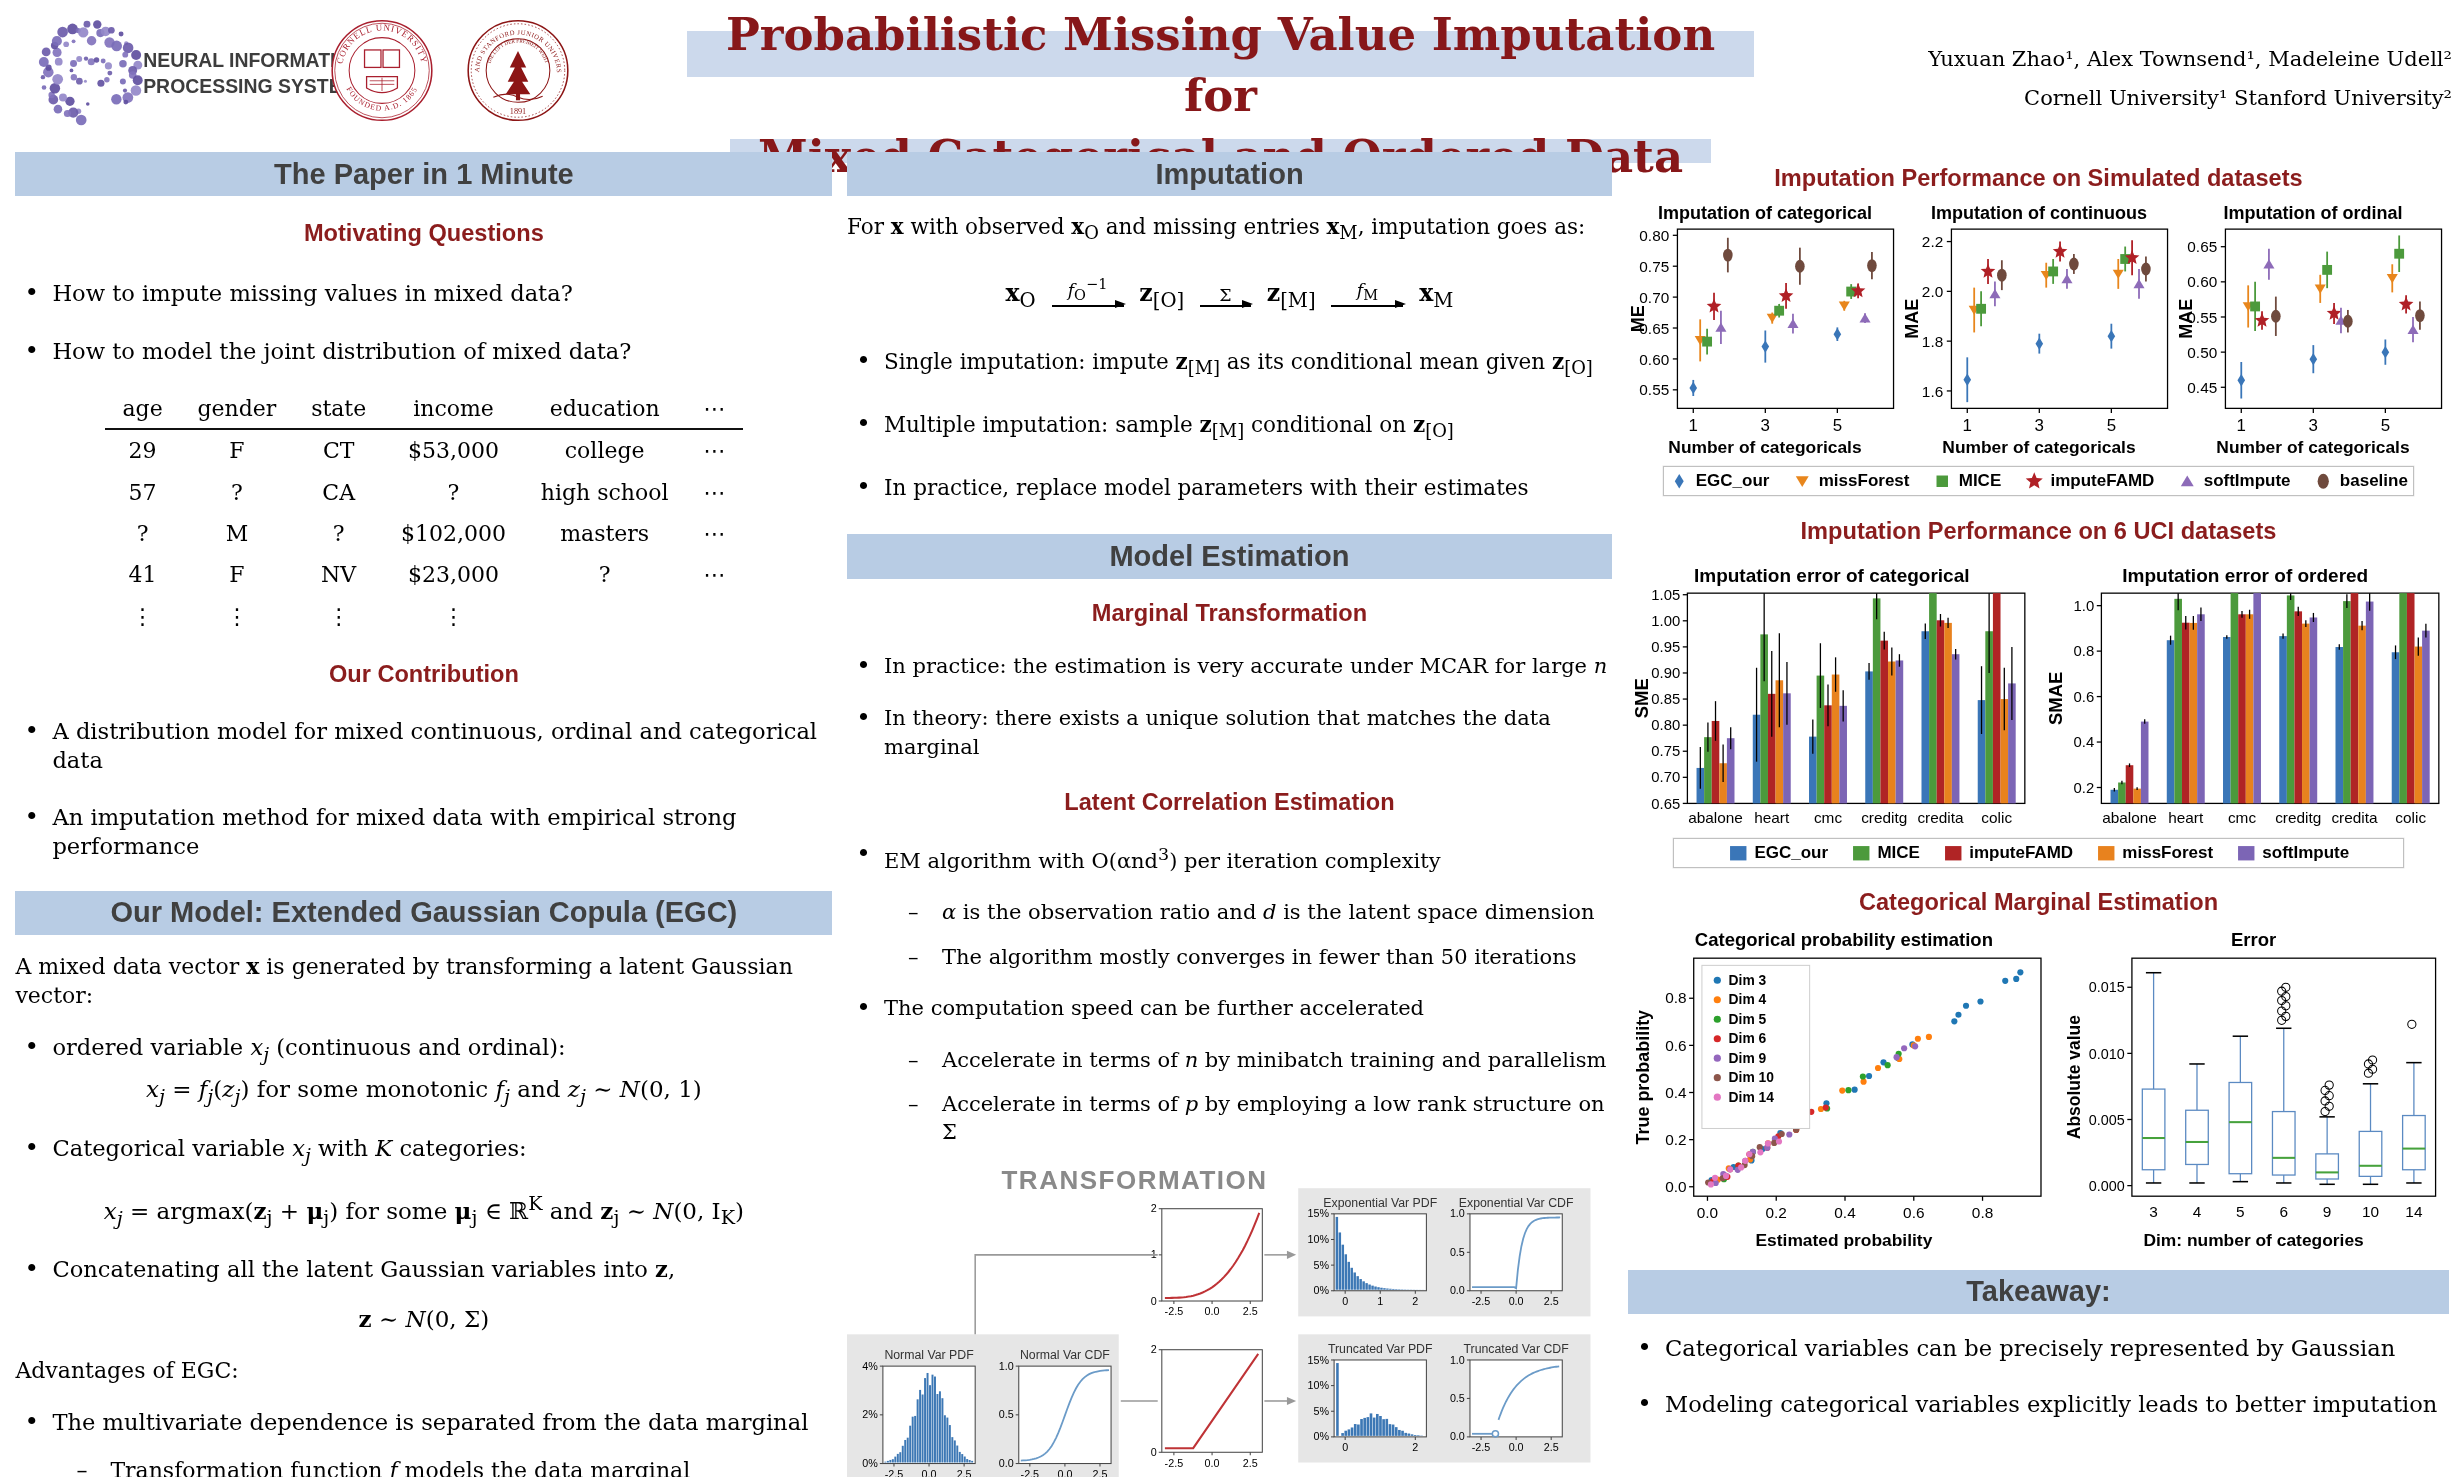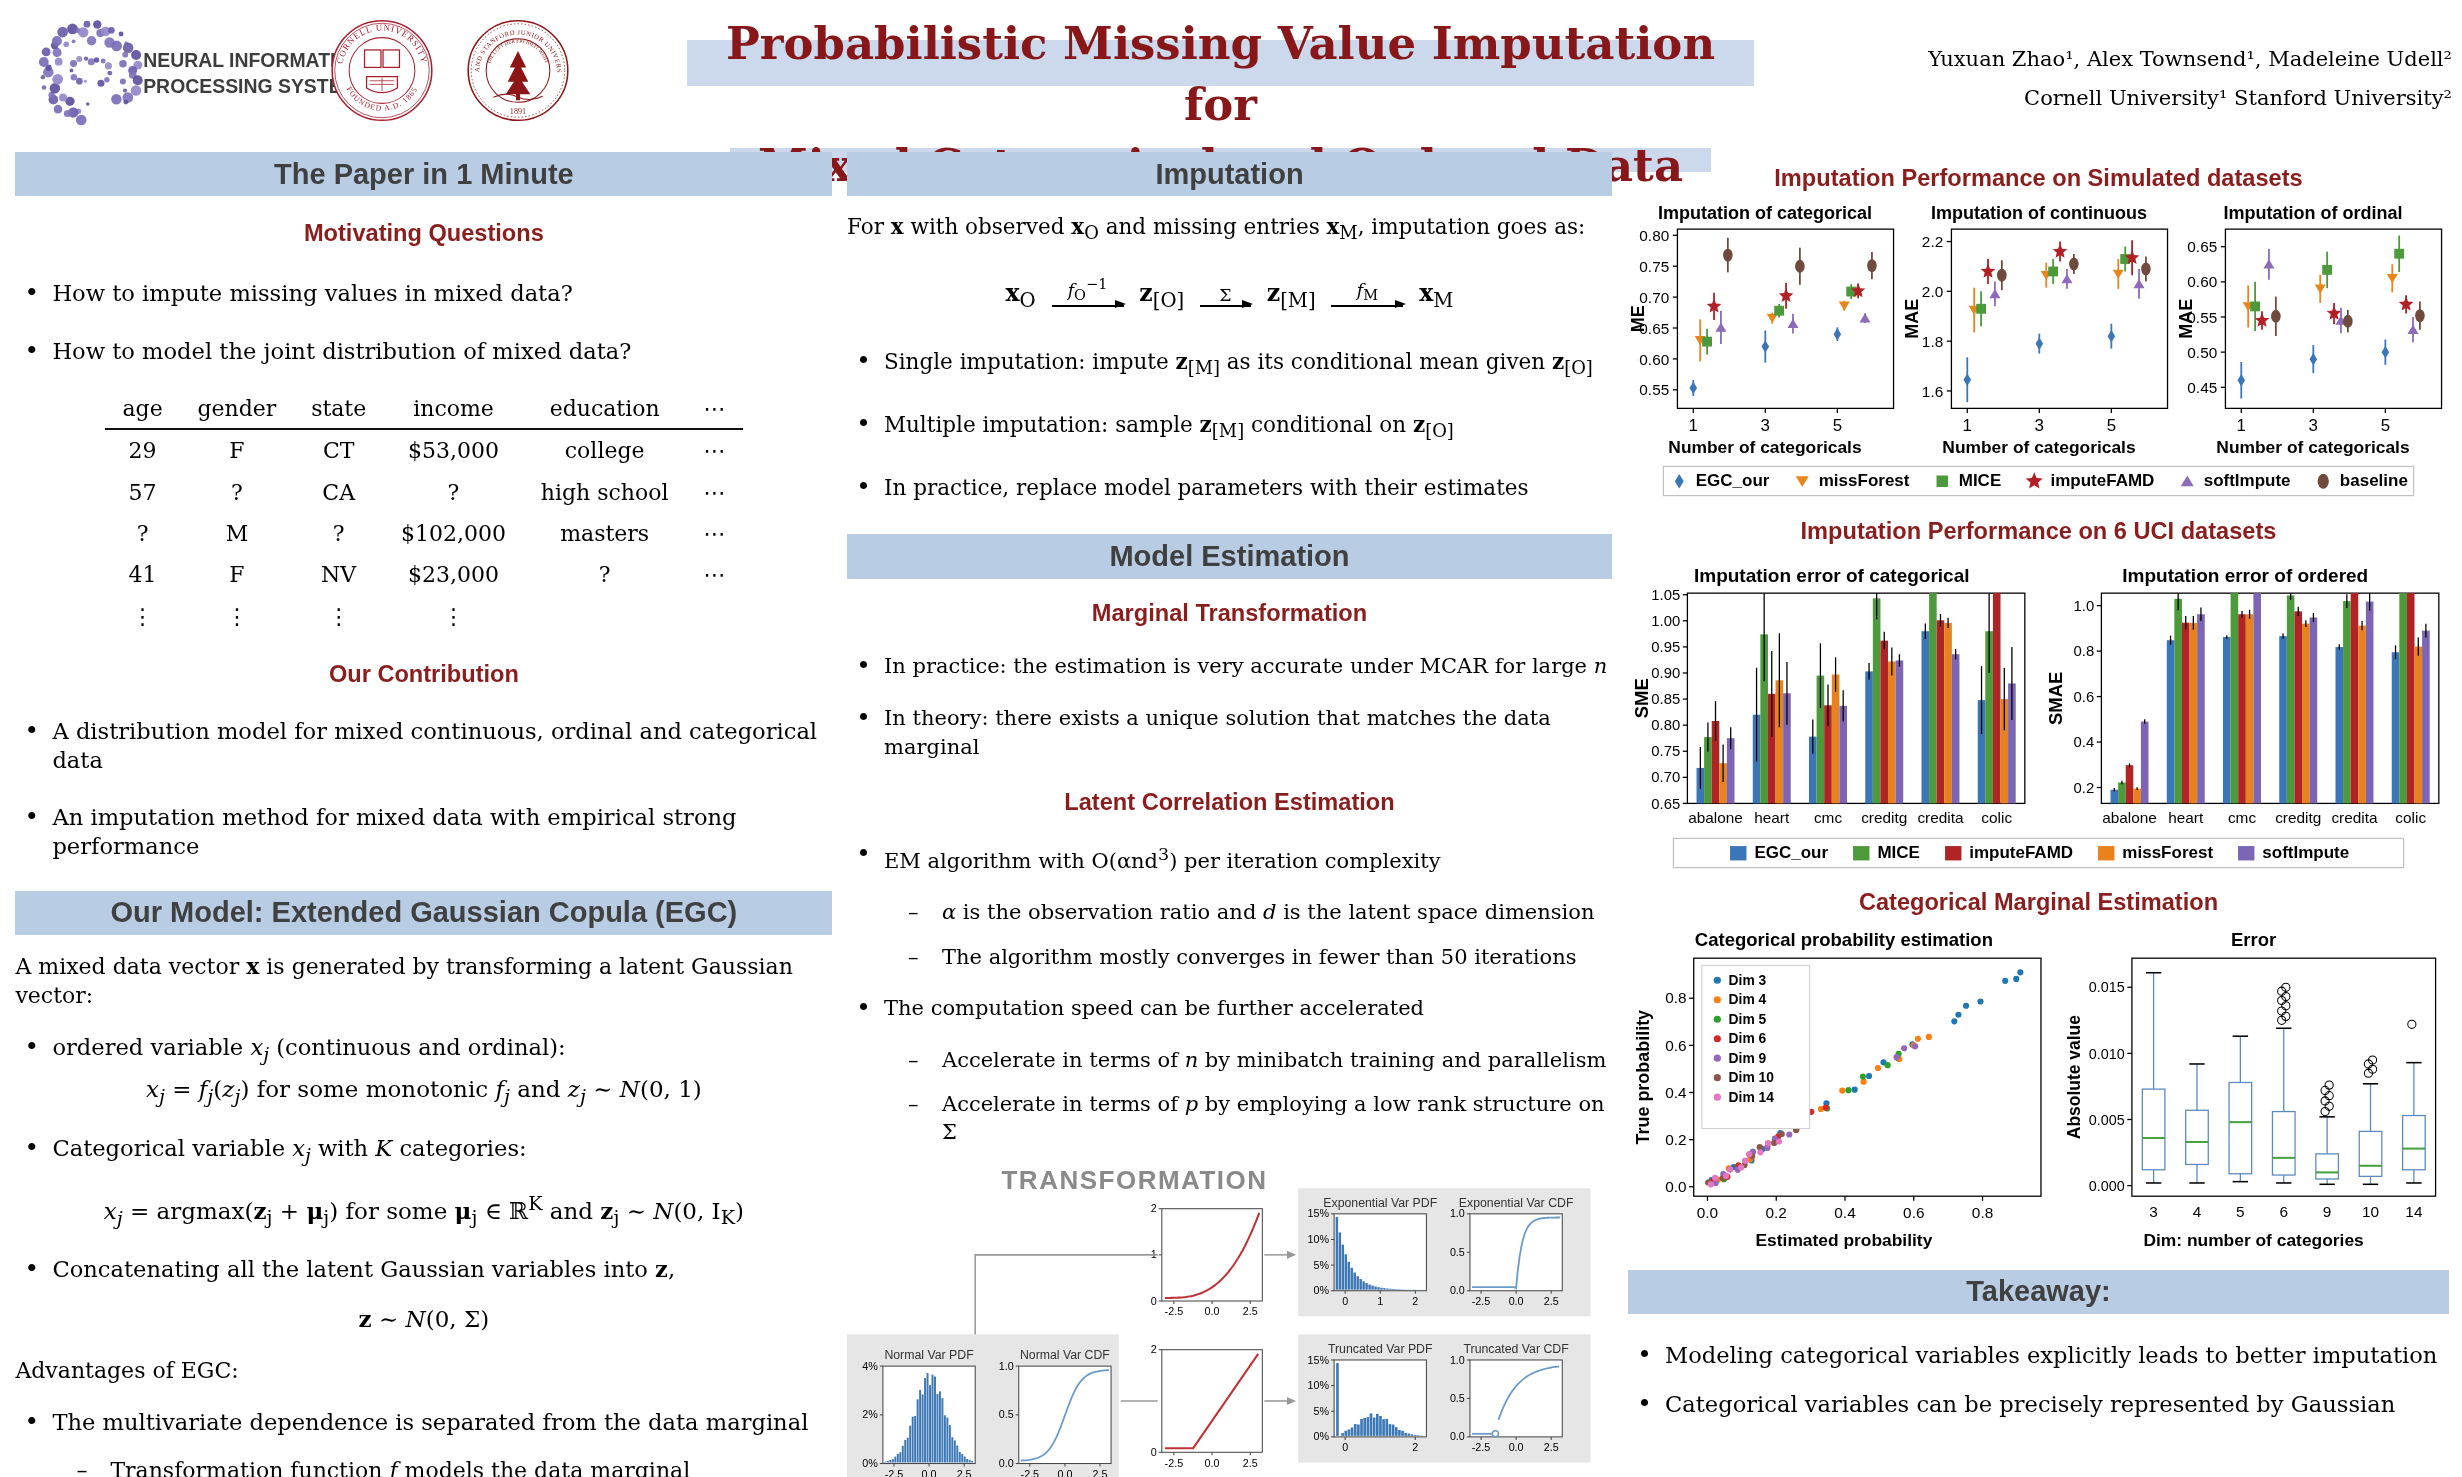--- a/index.html
+++ b/index.html
@@ -2,21 +2,21 @@
 <html style="font-size:8.2px"><head>
 <meta charset="utf-8">
 <style>
   html,body{margin:0;padding:0;background:#ffffff;}
   body{width:2462px;height:1477px;overflow:hidden;font-family:"DejaVu Serif","Liberation Serif",serif;color:#000;}
   .poster{position:relative;width:2462px;height:1477px;background:#fff;}
   
   .hdr{position:absolute;left:0;top:0;width:2462px;height:150px;}
   .logo-neurips{position:absolute;left:20.5px;top:7.2px;}
   .seal{position:absolute;top:14.4px;}
-  .title-wrap{position:absolute;left:687px;top:13px;width:1067px;text-align:center;}
+  .title-wrap{position:absolute;left:687px;top:4px;width:1067px;text-align:center;}
   .title-line{display:inline-block;font-weight:bold;font-size:45px;line-height:61px;color:#871719;
      background:linear-gradient(180deg,transparent 22%,#ccd9ec 22%,#ccd9ec 60%,transparent 60%);padding:0 28px;}
   .authors{position:absolute;left:1744px;top:40px;width:708px;text-align:right;font-size:21px;line-height:39px;}
   
   .col{position:absolute;top:152px;}
   .col-left{left:15.4px;width:817px;}
   .col-mid{left:847px;width:765px;}
   .col-right{left:1628px;width:821px;}
   .band{background:#b8cce4;text-align:center;font-family:"Liberation Sans","DejaVu Sans",sans-serif;
         font-weight:bold;font-size:29px;padding:5.6px 0;color:#404040;}
@@ -1216,17 +1216,17 @@
             <line x1="666.7142857142858" y1="452.2222222222223" x2="696.7142857142858" y2="452.2222222222223" stroke="#000" stroke-width="3"></line>
             <rect x="659.7142857142858" y="320.7555555555556" width="44" height="105.68888888888887" fill="#fff" stroke="#5b8ac2" stroke-width="2.5"></rect>
             <line x1="659.7142857142858" y1="385.20000000000005" x2="703.7142857142858" y2="385.20000000000005" stroke="#46a23c" stroke-width="4"></line>
             <circle cx="677.7142857142858" cy="142.88888888888886" r="8" fill="none" stroke="#000" stroke-width="2"></circle>
           </svg>
         <div class="xlabel" style="font-size:17.4px;">Dim: number of categories</div>
       </div>
     </div>
 
     <div class="band" style="margin-top:18.5px;">Takeaway:</div>
+    <div class="bullet" style="margin-top:20.5px;">Categorical variables can be precisely represented by Gaussian</div>
     <div class="bullet" style="margin-top:27px;">Modeling categorical variables explicitly leads to better imputation</div>
-    <div class="bullet" style="margin-top:20.5px;">Categorical variables can be precisely represented by Gaussian</div>
   </div>
 </div>
 
 
 </body></html>

